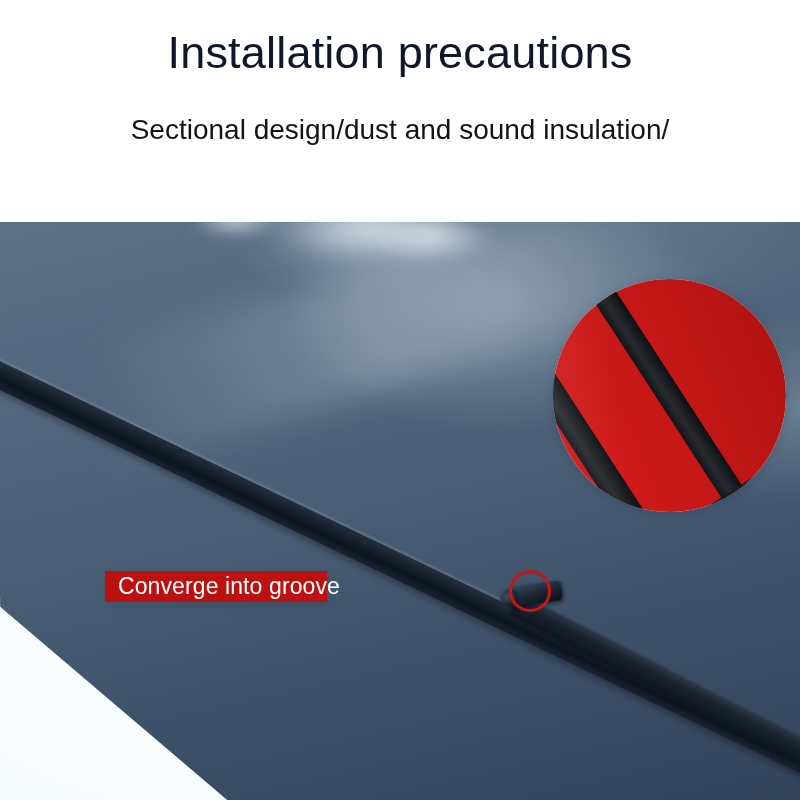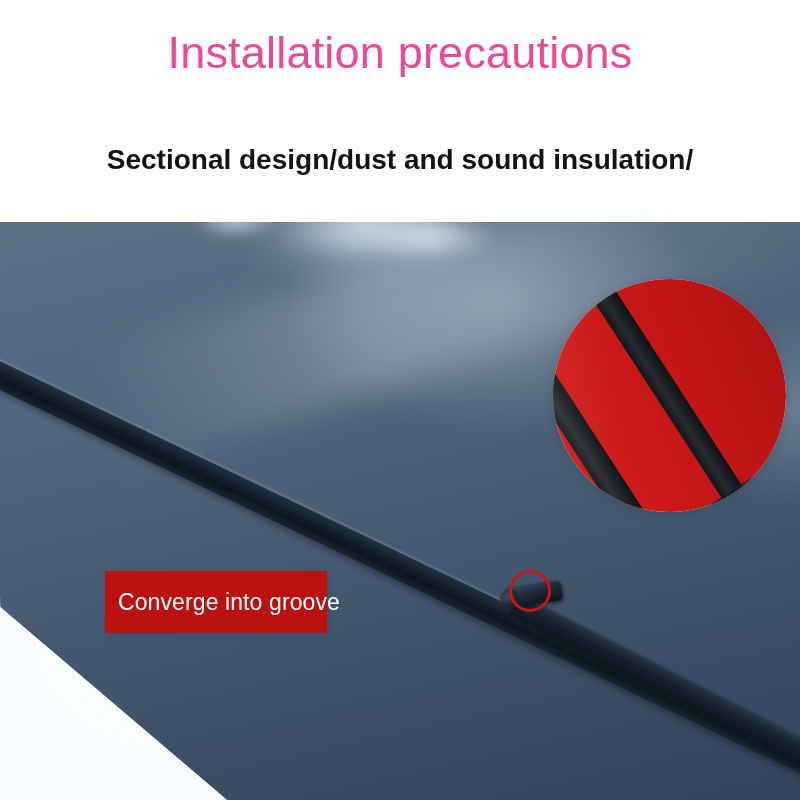--- a/index.html
+++ b/index.html
@@ -27,34 +27,33 @@
     height: 222px;
     background: #ffffff;
     text-align: center;
   }
   .title {
     position: absolute;
     left: 0; top: 26px;
     width: 800px;
     font-size: 45px;
     font-weight: 400;
-    color: #ec4899;
+    color: #0f172a;
     letter-spacing: 0.2px;
     line-height: 54px;
     white-space: nowrap;
   }
   .subtitle {
     position: absolute;
     left: 0; top: 106px;
     width: 800px;
     font-size: 28px;
-    font-weight: 700;
+    font-weight: 400;
     color: #141313;
     line-height: 47px;
-    margin-top: 30px;
   }
   .subtitle .line { display: block; }
 
   
   .photo {
     position: absolute;
     left: 0; top: 222px;
     width: 800px;
     height: 578px;
     overflow: hidden;
@@ -190,21 +189,21 @@
     border-radius: 50%;
     box-sizing: border-box;
   }
 
   
   .label-box {
     position: absolute;
     left: 105px;
     top: 349px;
     width: 222px;
-    height: 62px;
+    height: 31px;
     background: #bb1111;
     box-shadow: 2px 3px 6px rgba(40,60,80,0.22);
     display: flex;
     align-items: center;
     padding-left: 13px;
     box-sizing: border-box;
   }
   .label-box .label-text {
     color: #ffffff;
     font-size: 23px;

